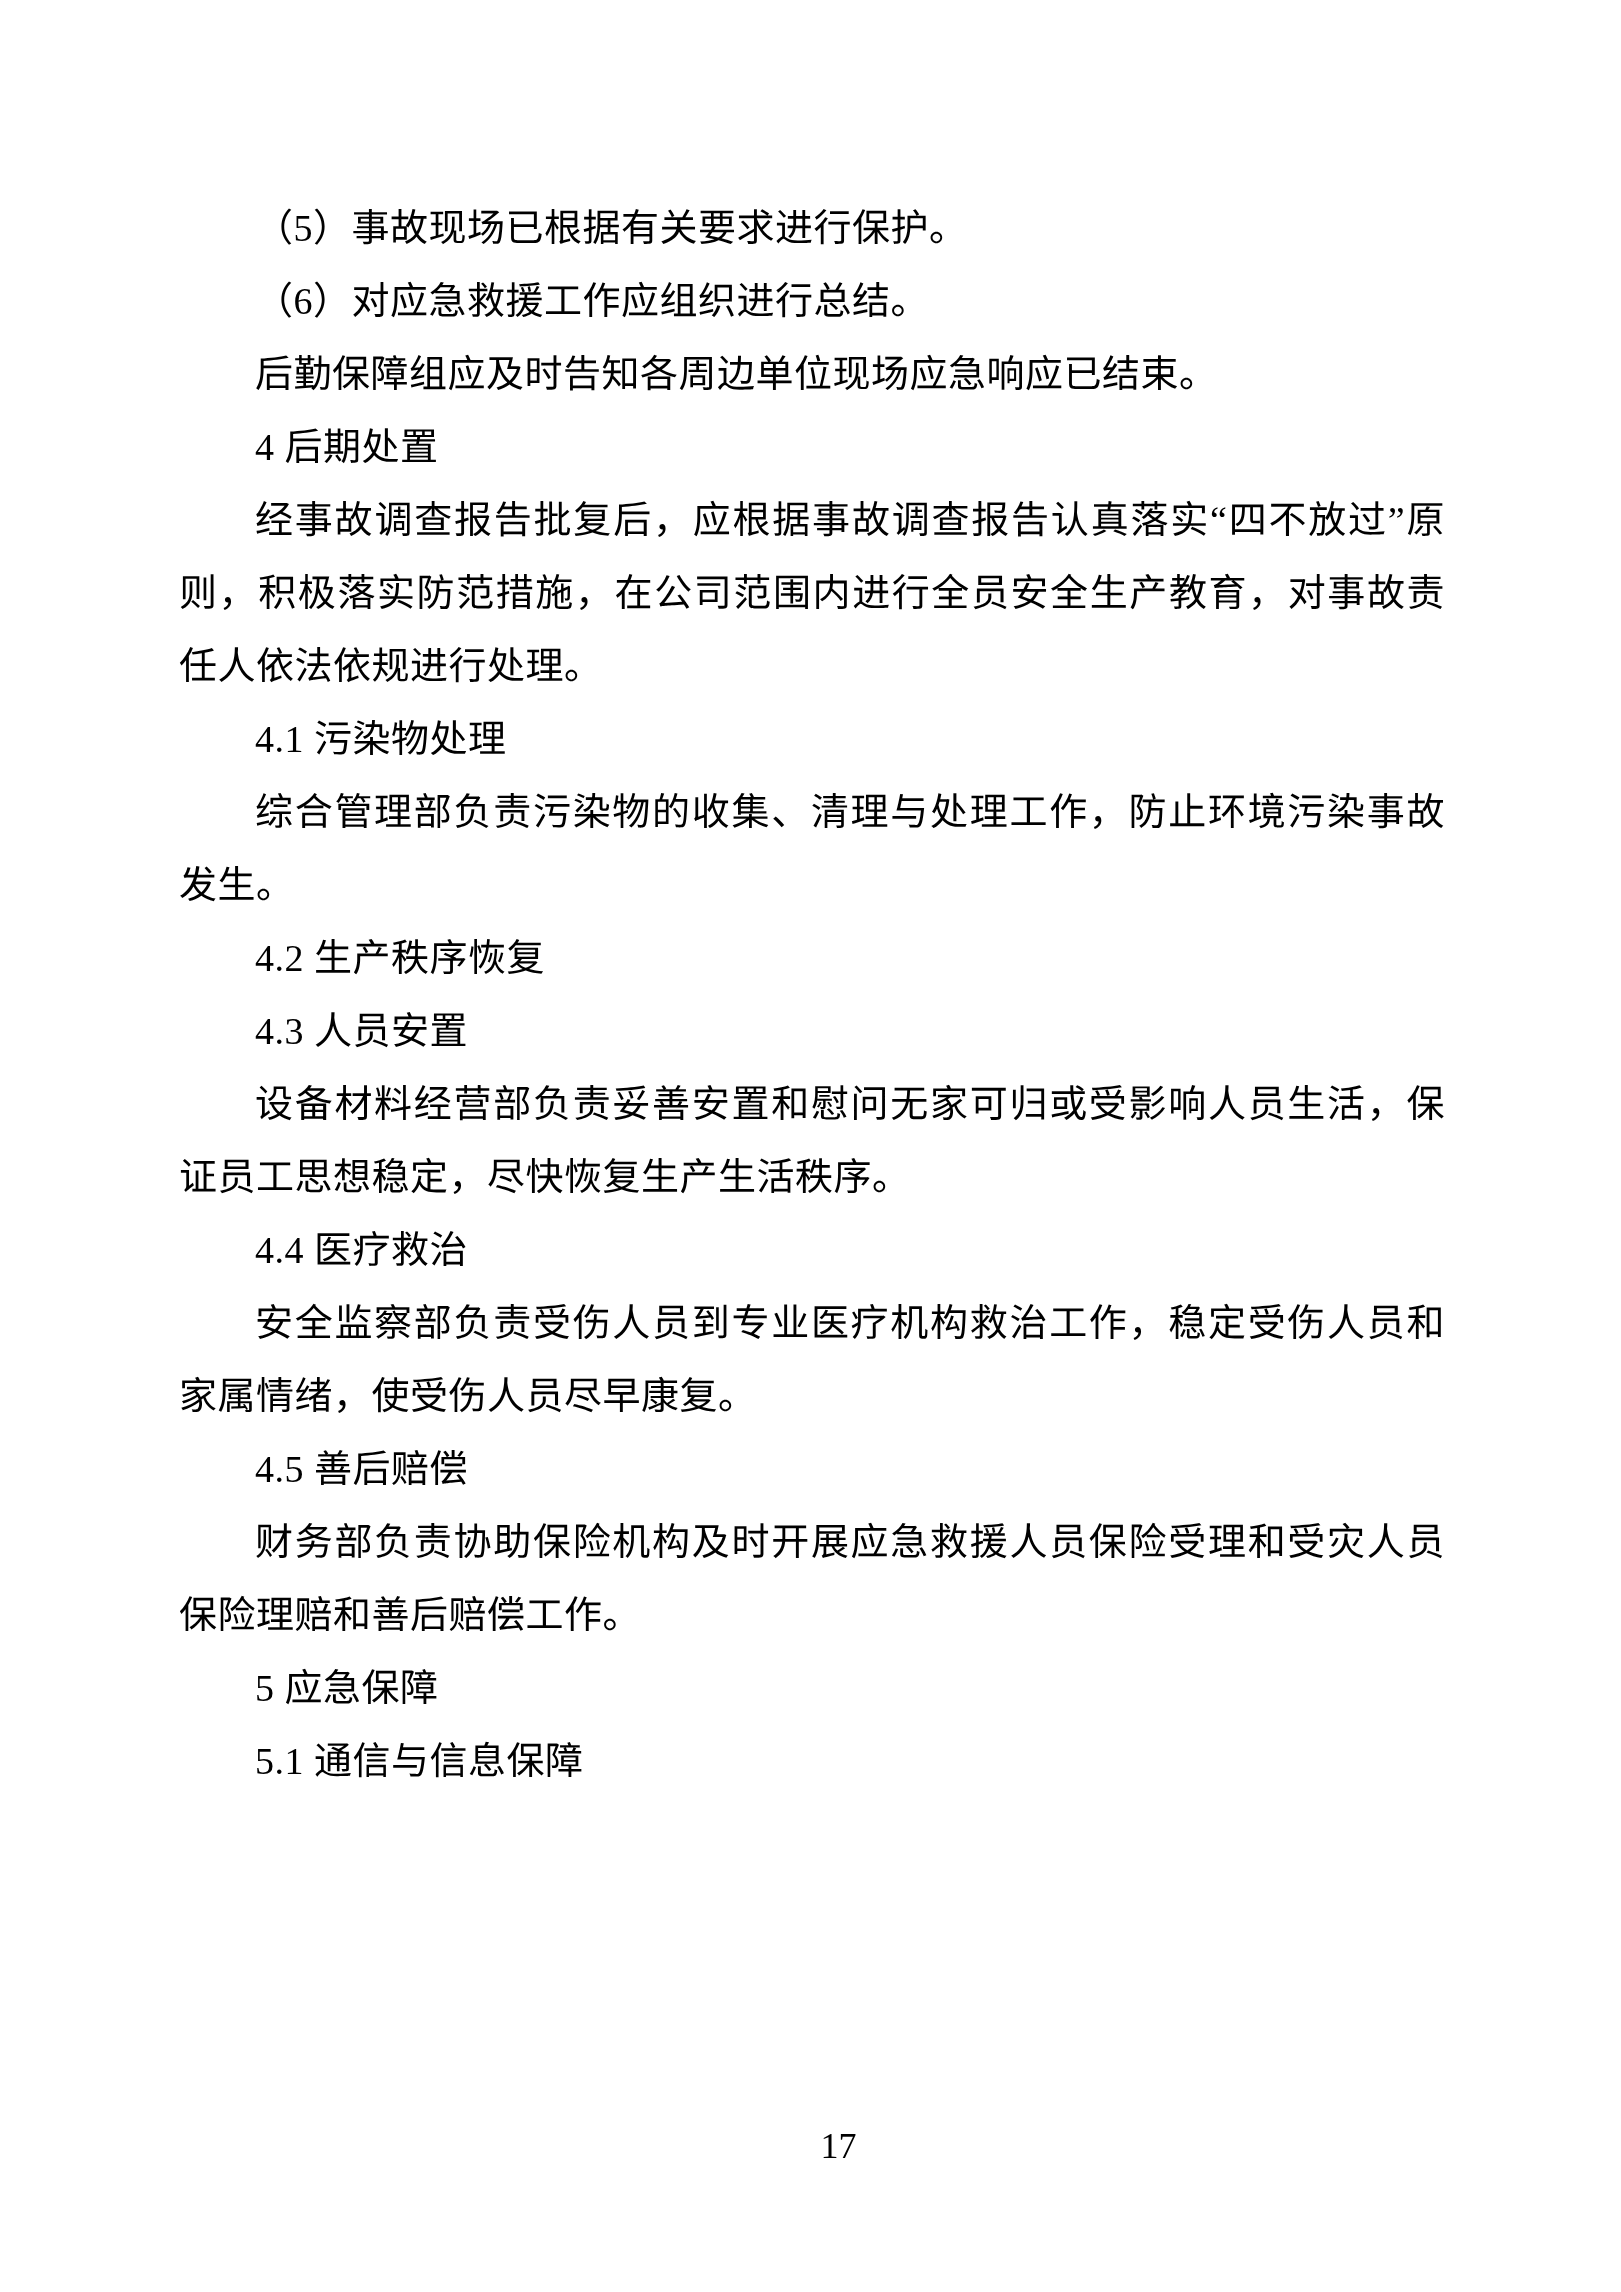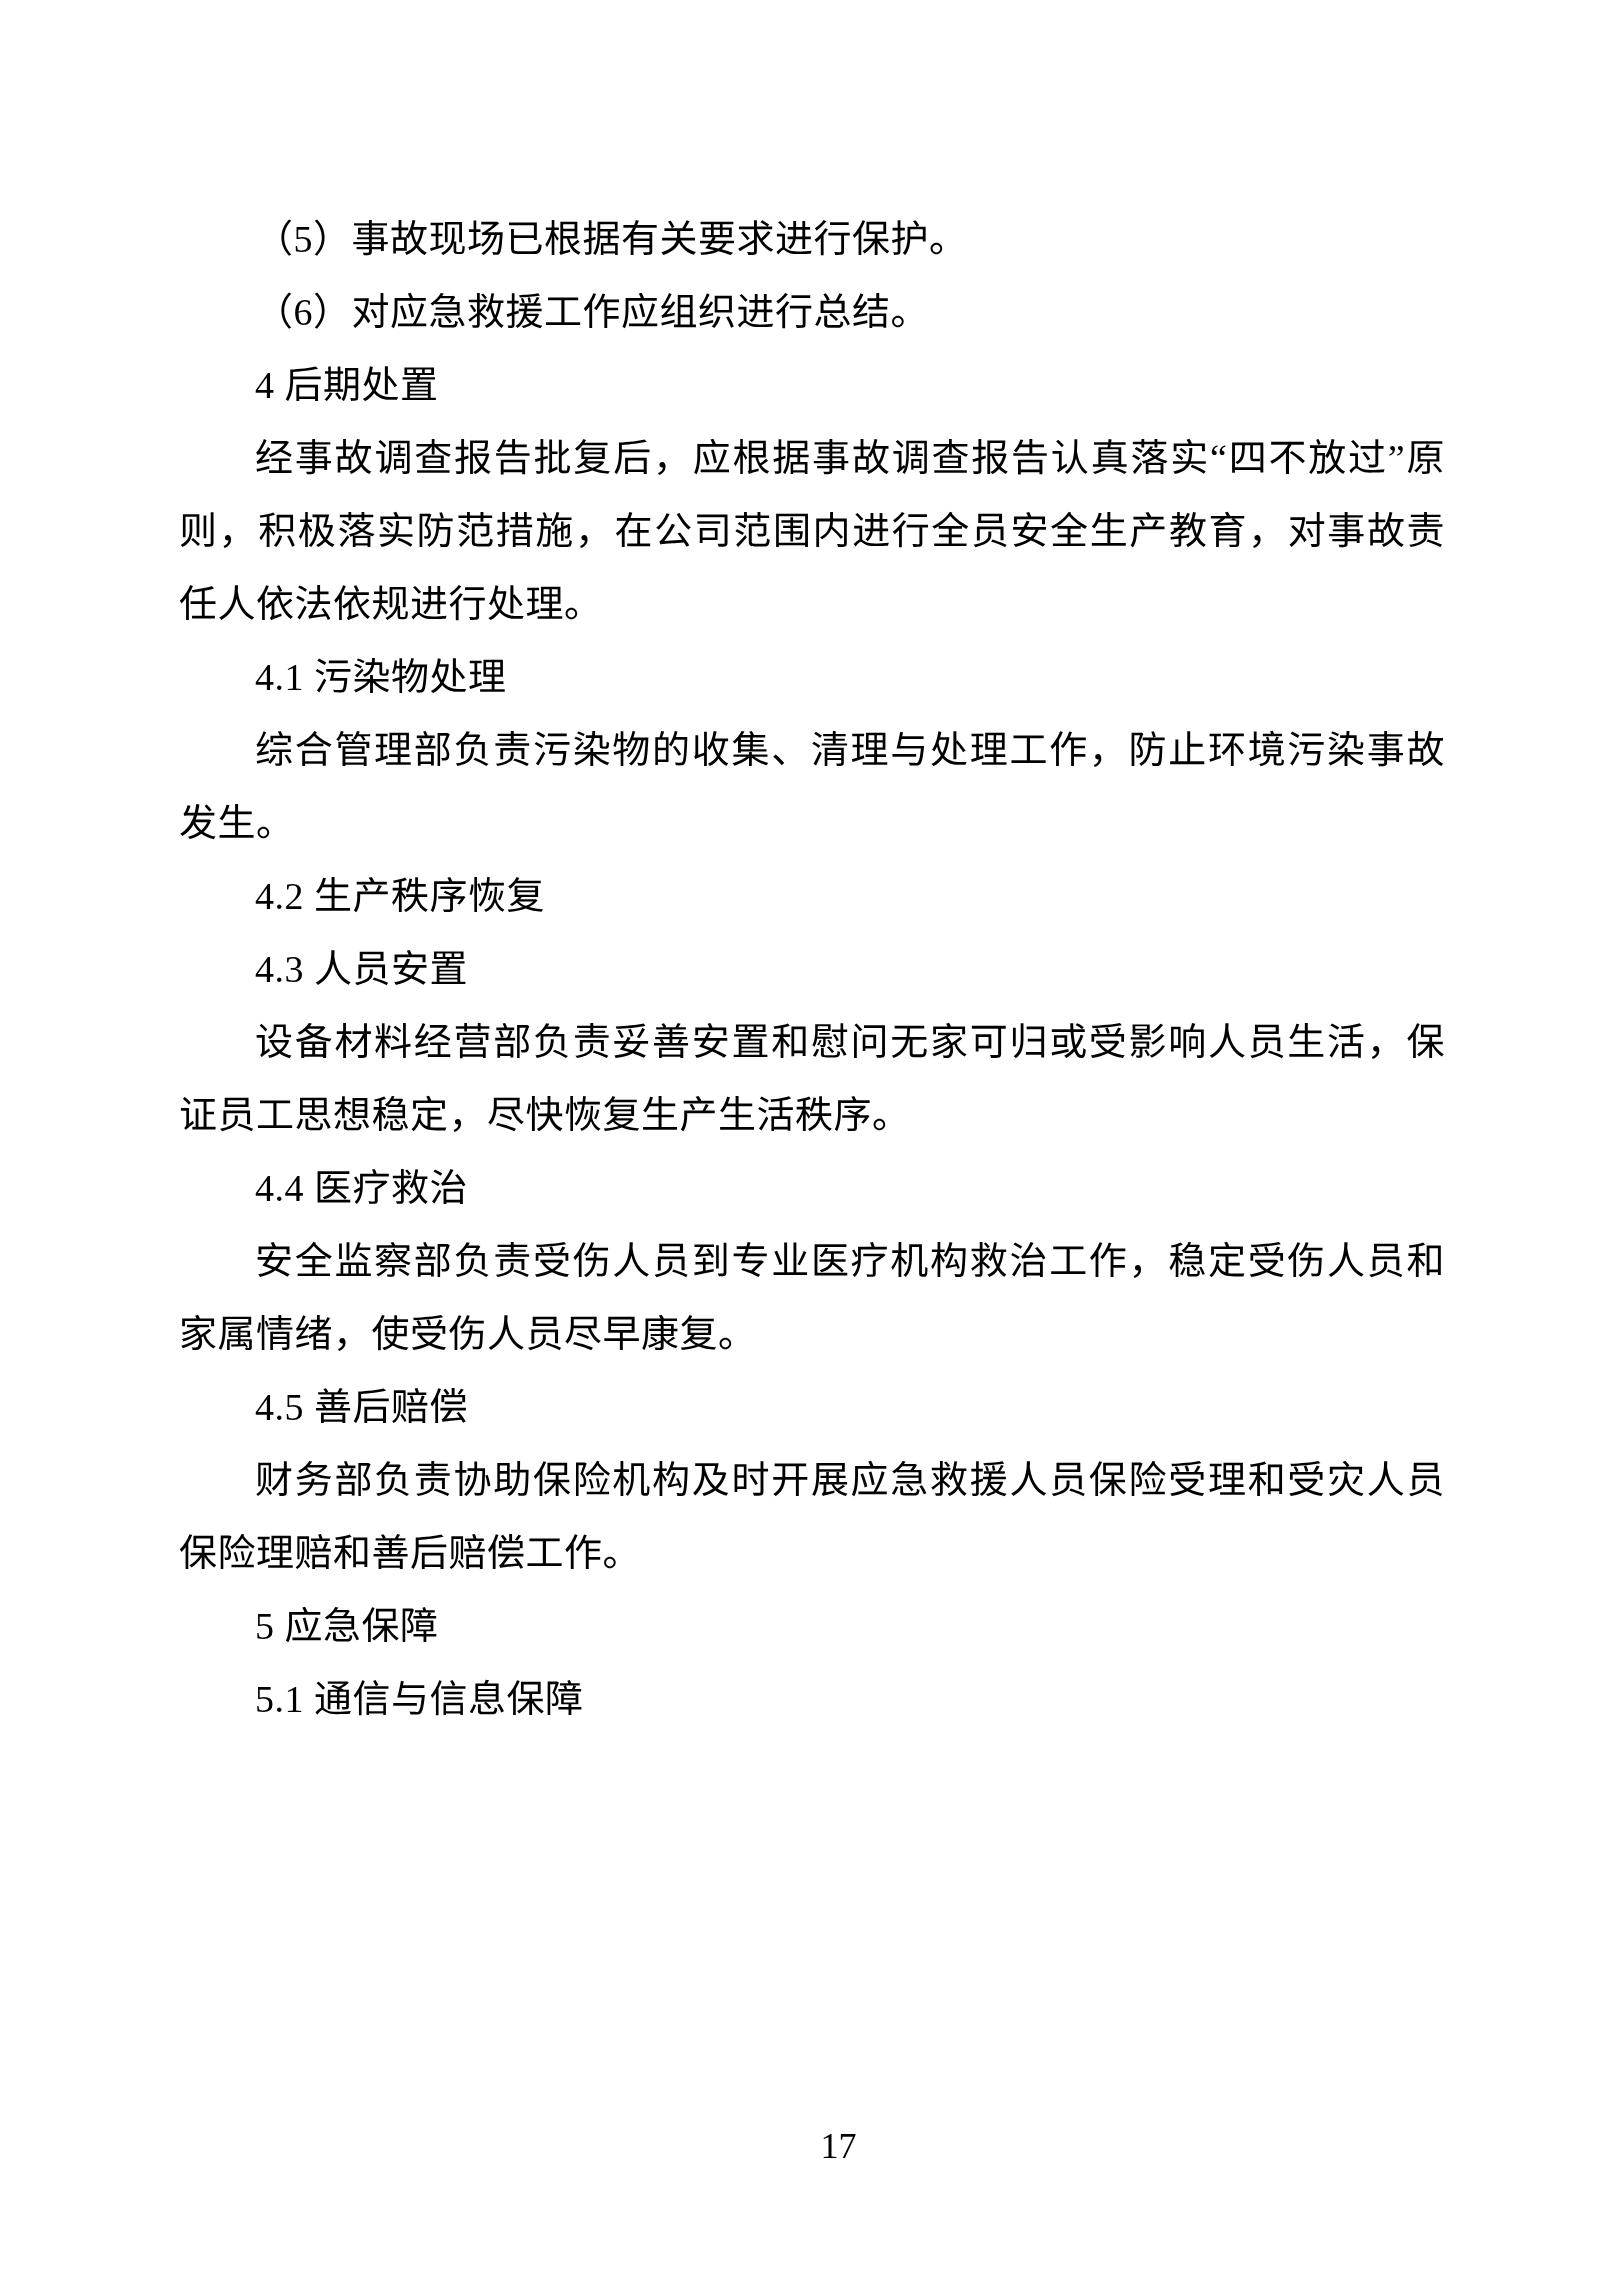--- a/index.html
+++ b/index.html
@@ -12,21 +12,21 @@
     width: 1621px;
     height: 2293px;
     background: #ffffff;
     color: #000000;
     font-family: "Liberation Serif", "DejaVu Serif", serif;
     overflow: hidden;
   }
   .content {
     position: absolute;
     left: 179px;
-    top: 203px;
+    top: 192px;
     width: 1266px;
   }
   .para, .heading {
     margin: 0;
     padding: 0;
     font-size: 38px;
     line-height: 73px;
     letter-spacing: 0.5px;
   }
   .para {
@@ -52,20 +52,21 @@
     padding-left: 28px;
   }
 </style>
 </head>
 <body>
 
 <div class="page">
   <div class="content">
     <p class="para">（5）事故现场已根据有关要求进行保护。</p>
     <p class="para">（6）对应急救援工作应组织进行总结。</p>
+    <p class="para">后勤保障组应及时告知各周边单位现场应急响应已结束。</p>
     <p class="heading">4 后期处置</p>
     <p class="para">经事故调查报告批复后，应根据事故调查报告认真落实“四不放过”原则，积极落实防范措施，在公司范围内进行全员安全生产教育，对事故责任人依法依规进行处理。</p>
     <p class="heading">4.1 污染物处理</p>
     <p class="para">综合管理部负责污染物的收集、清理与处理工作，防止环境污染事故发生。</p>
     <p class="heading">4.2 生产秩序恢复</p>
     <p class="heading">4.3 人员安置</p>
     <p class="para">设备材料经营部负责妥善安置和慰问无家可归或受影响人员生活，保证员工思想稳定，尽快恢复生产生活秩序。</p>
     <p class="heading">4.4 医疗救治</p>
     <p class="para">安全监察部负责受伤人员到专业医疗机构救治工作，稳定受伤人员和家属情绪，使受伤人员尽早康复。</p>
     <p class="heading">4.5 善后赔偿</p>

